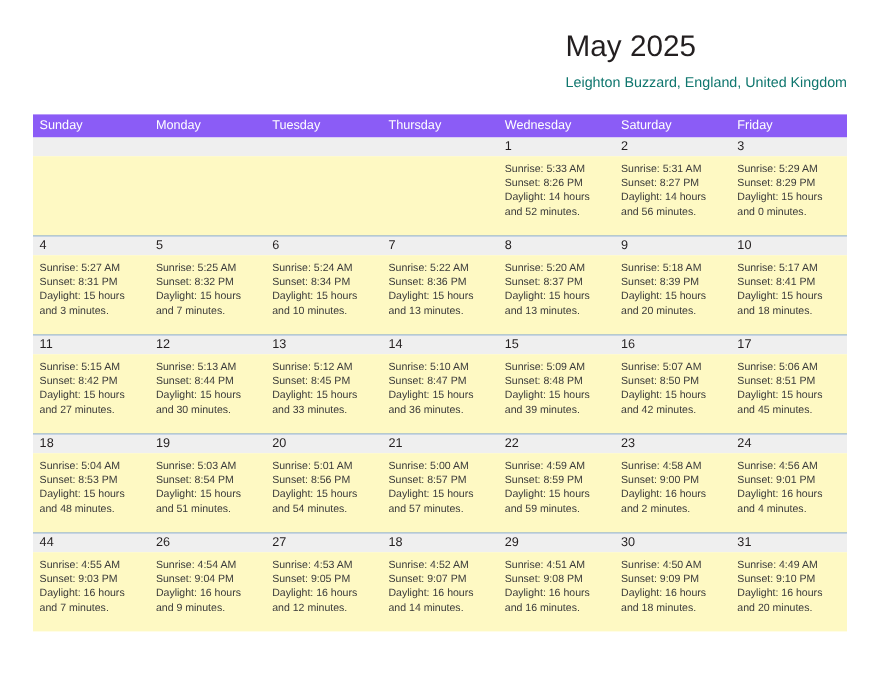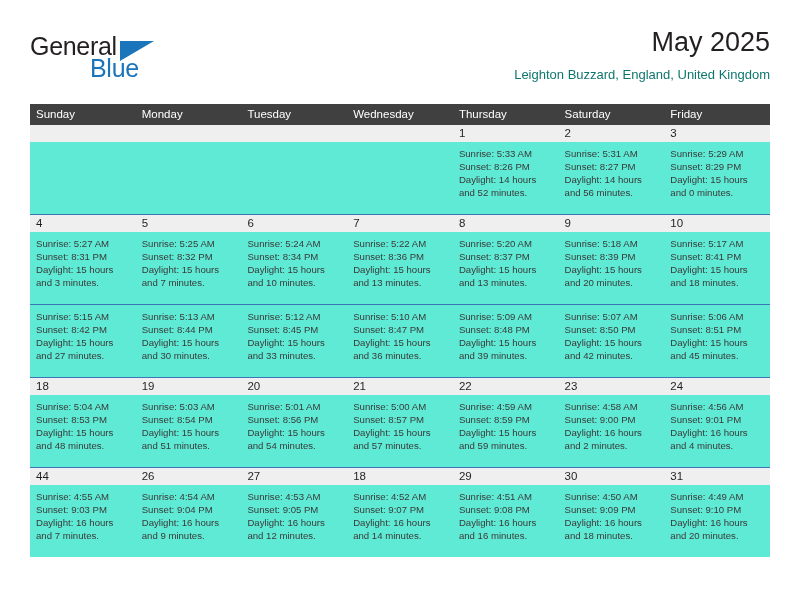--- a/index.html
+++ b/index.html
@@ -66,21 +66,21 @@
     height: 0;
     border-top: 0px solid transparent;
     border-left: 34px solid #1b75bb;
     border-bottom: 20px solid transparent;
   }
 
   .title-block {
     position: absolute;
     right: 0px;
     top: 0px;
-    text-align: right;
+    text-align: left;
   }
   .cal-title {
     font-size: 27px;
     font-weight: 400;
     color: #231f20;
     line-height: 32px;
     letter-spacing: 0px;
   }
   .cal-location {
     margin-top: 8px;
@@ -93,21 +93,21 @@
   
   .calendar {
     position: absolute;
     left: 30px;
     top: 104px;
     width: 740px;
   }
 
   .dow-row {
     display: flex;
-    background: #404040;
+    background: #8b5cf6;
     height: 21px;
   }
   .dow {
     flex: 1 1 0;
     color: #ffffff;
     font-size: 11.5px;
     line-height: 21px;
     padding-left: 6px;
     box-sizing: border-box;
     white-space: nowrap;
@@ -131,21 +131,21 @@
     font-size: 11.5px;
     line-height: 17px;
     color: #231f20;
     padding-left: 6px;
     box-sizing: border-box;
   }
 
   .info-band {
     display: flex;
     height: 72px;
-    background: #5eead4;
+    background: #fef9c3;
   }
   .cell-info {
     flex: 1 1 0;
     padding: 5px 6px 0 6px;
     box-sizing: border-box;
     font-size: 9.6px;
     line-height: 13.1px;
     color: #3a3a3a;
   }
   .cell-info div {
@@ -155,40 +155,35 @@
     
   }
 </style>
 </head>
 <body>
 
 <div class="page">
 
   <div class="header">
 
-    <div class="logo">
-      <span class="logo-general">General</span>
-      <span class="logo-triangle"></span>
-      <span class="logo-blue">Blue</span>
-    </div>
 
     <div class="title-block">
       <div class="cal-title">May 2025</div>
       <div class="cal-location">Leighton Buzzard, England, United Kingdom</div>
     </div>
 
   </div>
 
   <div class="calendar">
     <div class="dow-row" id="dow-row">
         <div class="dow">Sunday</div>
         <div class="dow">Monday</div>
         <div class="dow">Tuesday</div>
+        <div class="dow">Thursday</div>
         <div class="dow">Wednesday</div>
-        <div class="dow">Thursday</div>
         <div class="dow">Saturday</div>
         <div class="dow">Friday</div>
       </div>
     <div id="weeks-container">
         <div class="week">
           <div class="daynum-band">
             <div class="daynum"></div>
             <div class="daynum"></div>
             <div class="daynum"></div>
             <div class="daynum"></div>
@@ -290,20 +285,29 @@
             </div>
             <div class="cell-info">
               <div>Sunrise: 5:17 AM</div>
               <div>Sunset: 8:41 PM</div>
               <div>Daylight: 15 hours</div>
               <div>and 18 minutes.</div>
             </div>
           </div>
         </div>
         <div class="week">
+          <div class="daynum-band">
+            <div class="daynum">11</div>
+            <div class="daynum">12</div>
+            <div class="daynum">13</div>
+            <div class="daynum">14</div>
+            <div class="daynum">15</div>
+            <div class="daynum">16</div>
+            <div class="daynum">17</div>
+          </div>
           <div class="info-band">
             <div class="cell-info">
               <div>Sunrise: 5:15 AM</div>
               <div>Sunset: 8:42 PM</div>
               <div>Daylight: 15 hours</div>
               <div>and 27 minutes.</div>
             </div>
             <div class="cell-info">
               <div>Sunrise: 5:13 AM</div>
               <div>Sunset: 8:44 PM</div>

